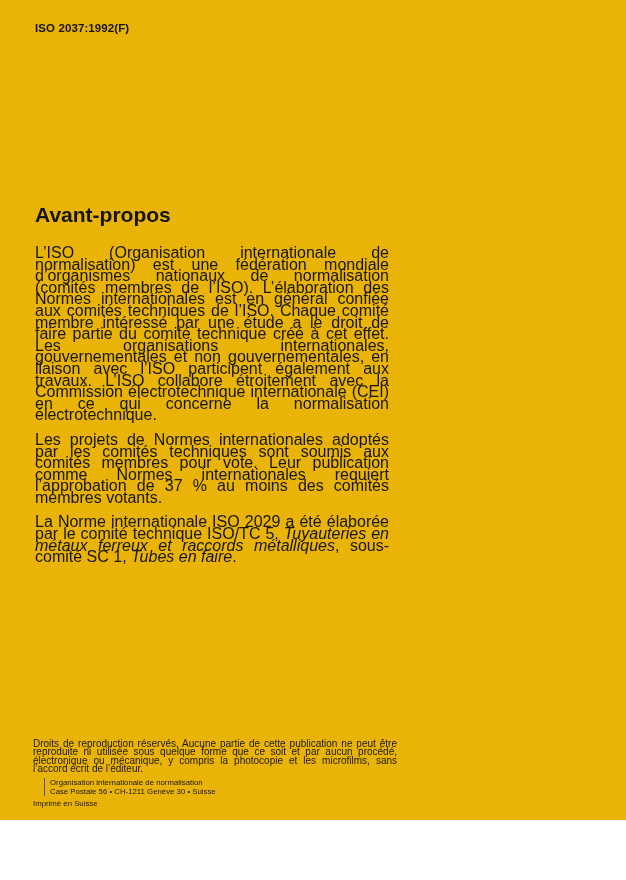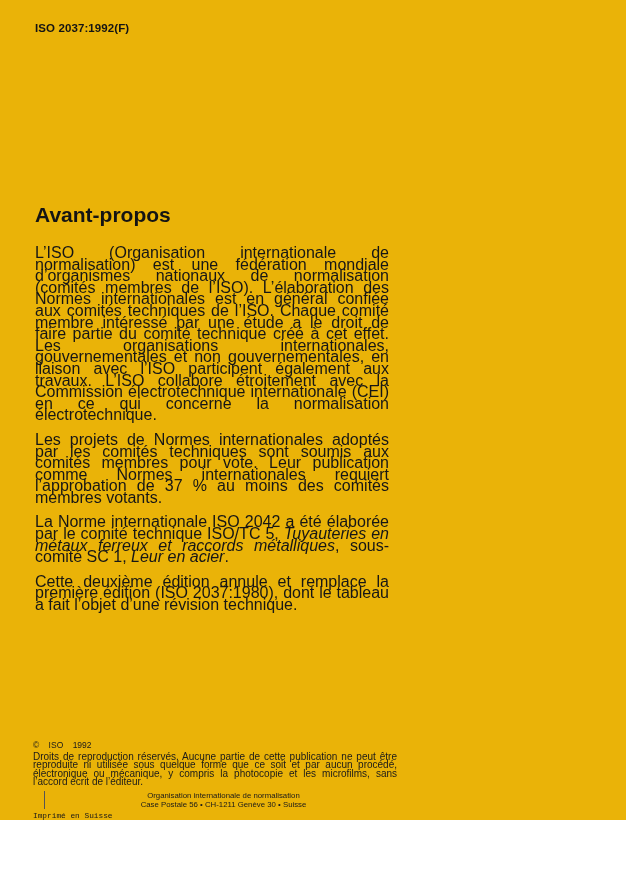--- a/index.html
+++ b/index.html
@@ -59,26 +59,24 @@
     line-height: 8.4px;
     text-align: justify;
   }
   .publisher-block {
     margin-top: 4px;
     margin-left: 11px;
     padding-left: 5px;
     border-left: 1px solid #555;
     font-size: 7.8px;
     line-height: 9px;
-    text-align: center;
   }
   .printed-line {
     margin-top: 3px;
     font-size: 7.8px;
-    font-family: Liberation Mono, monospace;
   }
   .page-number {
     position: absolute;
     top: 841px;
     left: 35px;
     font-size: 10.5px;
   }
 </style>
 </head>
 <body>
@@ -87,28 +85,26 @@
 
   <div class="doc-header">ISO 2037:1992(F)</div>
 
   <h1 class="section-title">Avant-propos</h1>
 
   <div class="content">
     <p>L’ISO (Organisation internationale de normalisation) est une fédération mondiale d’organismes nationaux de normalisation (comités membres de l’ISO). L’élaboration des Normes internationales est en général confiée aux comités techniques de l’ISO. Chaque comité membre intéressé par une étude a le droit de faire partie du comité technique créé à cet effet. Les organisations internationales, gouvernementales et non gouvernementales, en liaison avec l’ISO participent également aux travaux. L’ISO collabore étroitement avec la Commission électrotechnique internationale (CEI) en ce qui concerne la normalisation électrotechnique.</p>
 
     <p>Les projets de Normes internationales adoptés par les comités techniques sont soumis aux comités membres pour vote. Leur publication comme Normes internationales requiert l’approbation de 37 % au moins des comités membres votants.</p>
 
-    <p><span>La Norme internationale ISO 2042 a été élaborée par le comité technique ISO/TC 5, </span><i>Tuyauteries en métaux ferreux et raccords métalliques</i><span>, sous-comité SC 1, </span><i>Leur en acier</i><span>.</span></p>
+    <p><span>La Norme internationale ISO 2029 a été élaborée par le comité technique ISO/TC 5, </span><i>Tuyauteries en métaux ferreux et raccords métalliques</i><span>, sous-comité SC 1, </span><i>Tubes en faire</i><span>.</span></p>
 
-    <p>Cette deuxième édition annule et remplace la première édition (ISO 2037:1980), dont le tableau a fait l’objet d’une révision technique.</p>
 
   </div>
 
   <div class="footer">
-    <div class="copyright-line">© ISO 1992</div>
 
     <div class="rights-notice">Droits de reproduction réservés. Aucune partie de cette publication ne peut être reproduite ni utilisée sous quelque forme que ce soit et par aucun procédé, électronique ou mécanique, y compris la photocopie et les microfilms, sans l’accord écrit de l’éditeur.</div>
 
     <div class="publisher-block">
       <div>Organisation internationale de normalisation</div>
       <div>Case Postale 56 • CH-1211 Genève 30 • Suisse</div>
     </div>
 
     <div class="printed-line">Imprimé en Suisse</div>
   </div>

